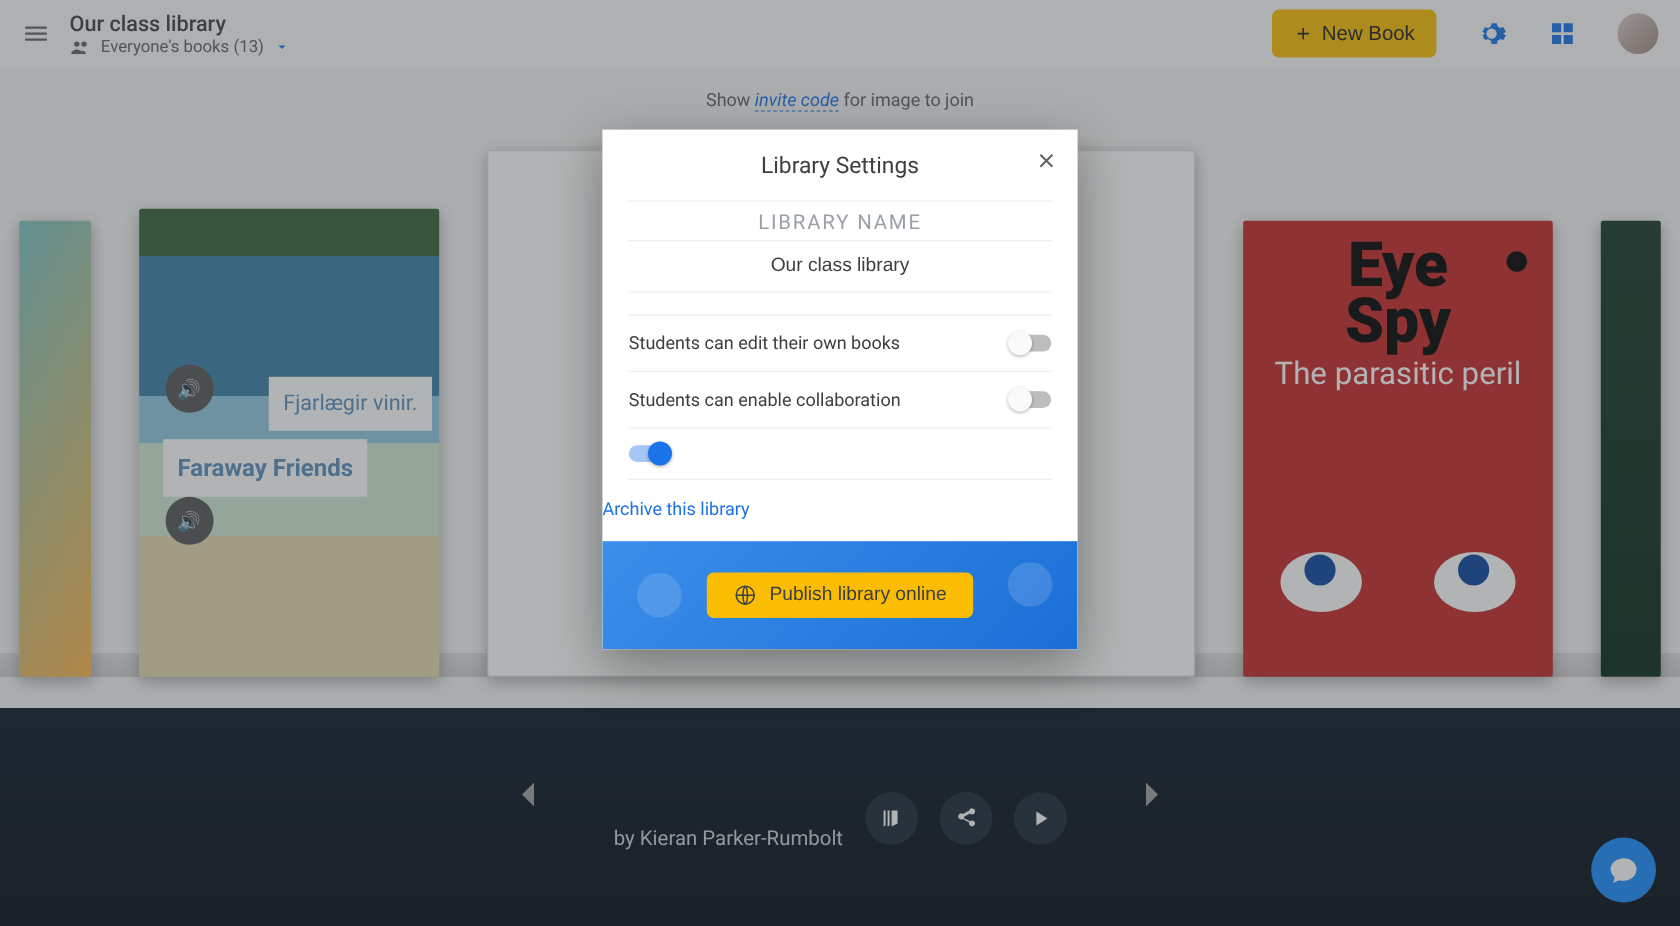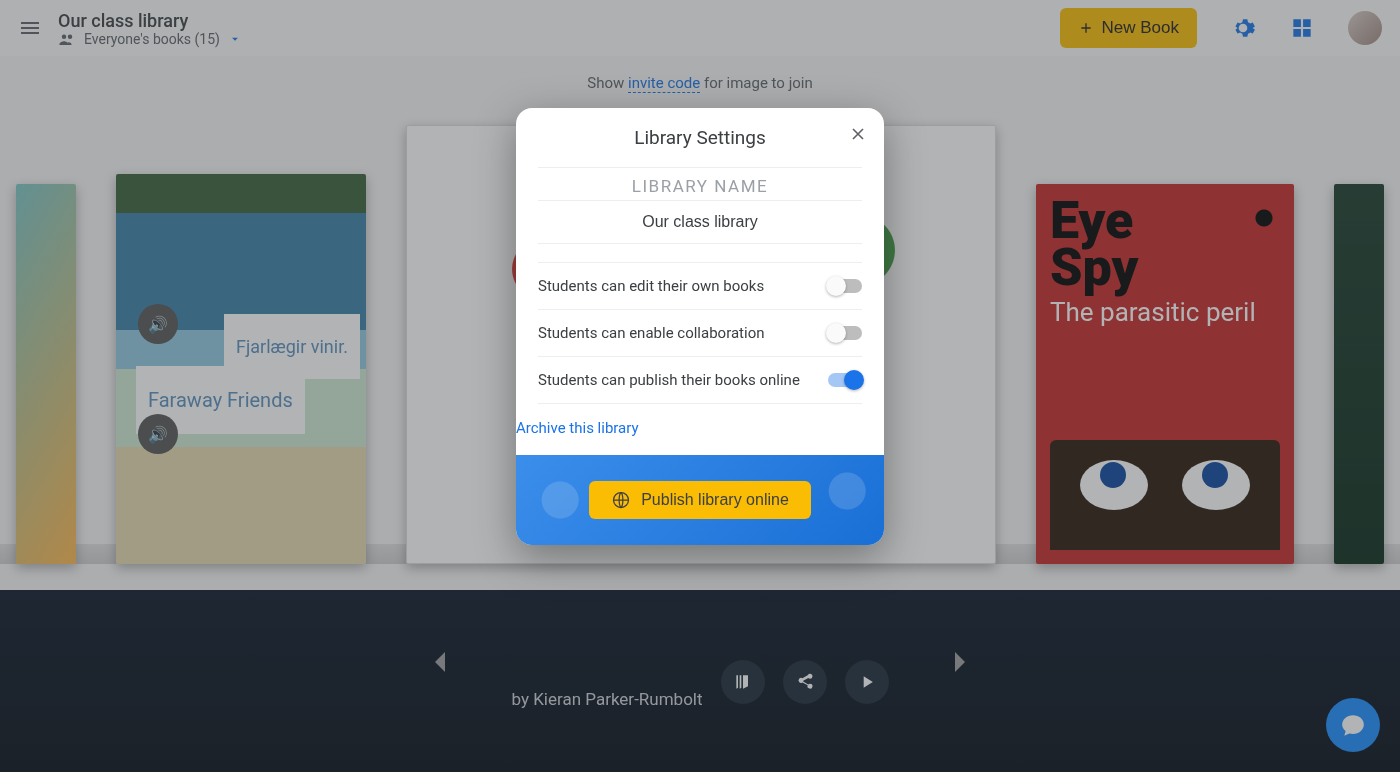--- a/index.html
+++ b/index.html
@@ -23,44 +23,44 @@
     background: #fbbc04; color: #202124; border: none; border-radius: 6px;
     padding: 10px 18px; font-size: 17px; font-weight: 500; display: flex;
     align-items: center; gap: 8px; cursor: pointer;
   }
   .new-book-btn svg { width: 16px; height: 16px; }
   .gear-icon, .grid-icon { width: 26px; height: 26px; color: #1a73e8; cursor: pointer; }
   .avatar { width: 34px; height: 34px; border-radius: 50%; background: linear-gradient(135deg,#d7ccc8,#a1887f); cursor: pointer; }
 
   
   .invite-bar { text-align: center; font-size: 15px; color: #5f6368; padding: 18px 0 12px; }
-  .invite-bar a { color: #1a73e8; text-decoration: none; border-bottom: 1px dashed #1a73e8; }
+  .invite-bar a { color: #1a73e8; text-decoration: none; border-bottom: 1px dashed #1a73e8; font-style: italic; }
 
   
   .shelf {
     height: 480px; position: relative;
     background: linear-gradient(to bottom, #f5f5f5 0%, #f5f5f5 440px, #e0e0e0 440px, #cfcfcf 460px, #f5f5f5 460px);
     display: flex; align-items: flex-end; gap: 40px; padding: 0 0 20px 0;
     overflow: hidden; justify-content: center;
   }
-  .book { box-shadow: 0 4px 12px rgba(0,0,0,.3); border-radius: 2px; }
+  .book { box-shadow: 0 4px 12px rgba(0,0,0,.3); border-radius: 2px; align-items: center; }
   .book-partial-left {
     width: 60px; height: 380px; margin-left: -50px;
     background: linear-gradient(120deg,#7cc6c6 0%, #ffb84d 100%);
   }
   .book-faraway {
     width: 250px; height: 390px;
     background: linear-gradient(180deg,#3a5f3a 0 10%, #3a7fa8 10% 40%, #8fc9e2 40% 50%, #cde9d2 50% 70%, #e8d9b0 70% 100%);
     position: relative; padding: 10px; color:#fff;
   }
   .book-faraway .label1, .book-faraway .label2 {
-    position:absolute; background:#fff; color:#5b8fbf; padding:22px 12px; font-size:18px;
+    position:absolute; background:#fff; color:#5b8fbf; padding:12px 12px; font-size:18px;
   }
   .book-faraway .label1 { top: 140px; left: 108px; }
-  .book-faraway .label2 { top: 192px; left: 20px; font-size: 20px; }
+  .book-faraway .label2 { top: 192px; left: 20px; font-size: 20px; font-weight: bold; }
   .book-faraway .snd { position:absolute; width:40px; height:40px; border-radius:50%; background:#555; left:22px; display:flex; align-items:center; justify-content:center; color:#fff; }
   .book-faraway .snd1 { top: 130px; } .book-faraway .snd2 { top: 240px; }
   .book-big {
     width: 590px; height: 439px; background:#fff; border:1px solid #ddd;
     position: relative; padding:20px;
   }
   .book-big::before {
     content:''; position:absolute; inset:30px;
     background:
       radial-gradient(circle at 20% 30%, #e53935 0 30px, transparent 31px),
@@ -98,21 +98,21 @@
     position:absolute; right:20px; bottom:20px; width:54px; height:54px; border-radius:50%;
     background:#1a8cff; display:flex; align-items:center; justify-content:center; color:#fff; cursor:pointer;
   }
 
   
   .dim { position:absolute; inset:0; background:rgba(60,64,67,.4); }
 
   
   .modal {
     position:absolute; top:108px; left:50%; transform:translateX(-50%);
-    width:368px; background:#fff; border-radius:16px; box-shadow:0 12px 40px rgba(0,0,0,.35);
+    width:396px; background:#fff; border-radius:0; box-shadow:0 12px 40px rgba(0,0,0,.35);
     overflow:hidden;
   }
   .modal-head { padding:18px 24px 10px; text-align:center; position:relative; }
   .modal-title { font-size:19px; color:#3c4043; font-weight:400; }
   .modal-close { position:absolute; right:16px; top:16px; width:20px; height:20px; color:#5f6368; cursor:pointer; }
   .section-label {
     text-align:center; font-size:17px; letter-spacing:1.5px; color:#9aa0a6; text-transform:uppercase;
     padding: 8px 0 4px; border-top:1px solid #eee; margin:8px 22px 0;
   }
   .lib-name-input {
@@ -155,21 +155,21 @@
 <div class="header">
   <svg class="menu-icon" viewBox="0 0 24 24">
       <path fill="currentColor" d="M3 6h18v2H3zm0 5h18v2H3zm0 5h18v2H3z"></path>
     </svg>
   <div class="title-block">
     <div class="title-main">Our class library</div>
     <div class="title-sub">
       <svg width="18" height="14" viewBox="0 0 24 16">
           <path fill="#5f6368" d="M8 8a3 3 0 100-6 3 3 0 000 6zm8 0a3 3 0 100-6 3 3 0 000 6zM2 15c0-2.5 4-4 6-4s6 1.5 6 4v1H2zm12 0c0-.9-.3-1.7-.8-2.4C14.6 11.8 18 13 18 15v1h-4z"></path>
         </svg>
-      <span>Everyone's books (15)</span>
+      <span>Everyone's books (13)</span>
       <svg class="sub-chevron" width="14" height="14" viewBox="0 0 24 24">
           <path fill="currentColor" d="M7 10l5 5 5-5z"></path>
         </svg>
     </div>
   </div>
   <div class="header-right">
     <button class="new-book-btn">
       <svg viewBox="0 0 24 24">
           <path fill="currentColor" d="M11 5h2v6h6v2h-6v6h-2v-6H5v-2h6z"></path>
         </svg>
@@ -259,21 +259,20 @@
   <div class="toggle-list" id="toggle-list">
       <div class="toggle-row">
         <span>Students can edit their own books</span>
         <div class="switch off"></div>
       </div>
       <div class="toggle-row">
         <span>Students can enable collaboration</span>
         <div class="switch off"></div>
       </div>
       <div class="toggle-row">
-        <span>Students can publish their books online</span>
         <div class="switch on"></div>
       </div>
     </div>
   <div class="archive">
     <a href="#">Archive this library</a>
   </div>
   <div class="modal-foot">
     <button class="publish-btn">
       <svg class="globe" viewBox="0 0 24 24">
           <circle cx="12" cy="12" r="9" fill="none" stroke="#3c4043" stroke-width="1.5"></circle>

